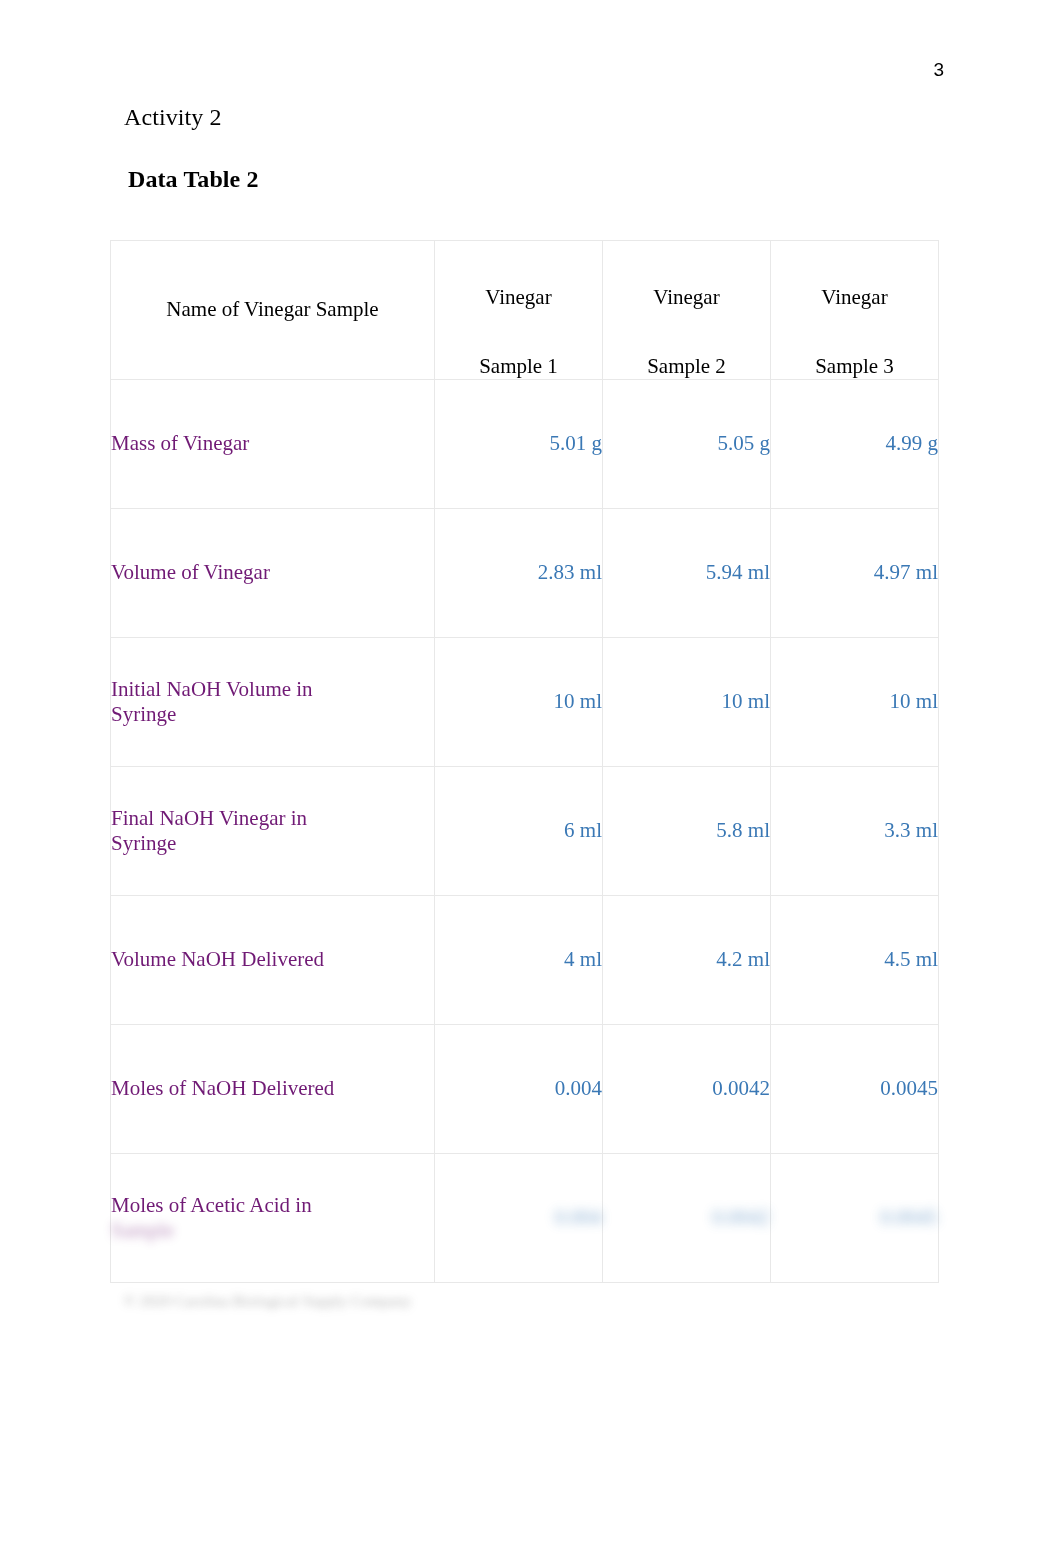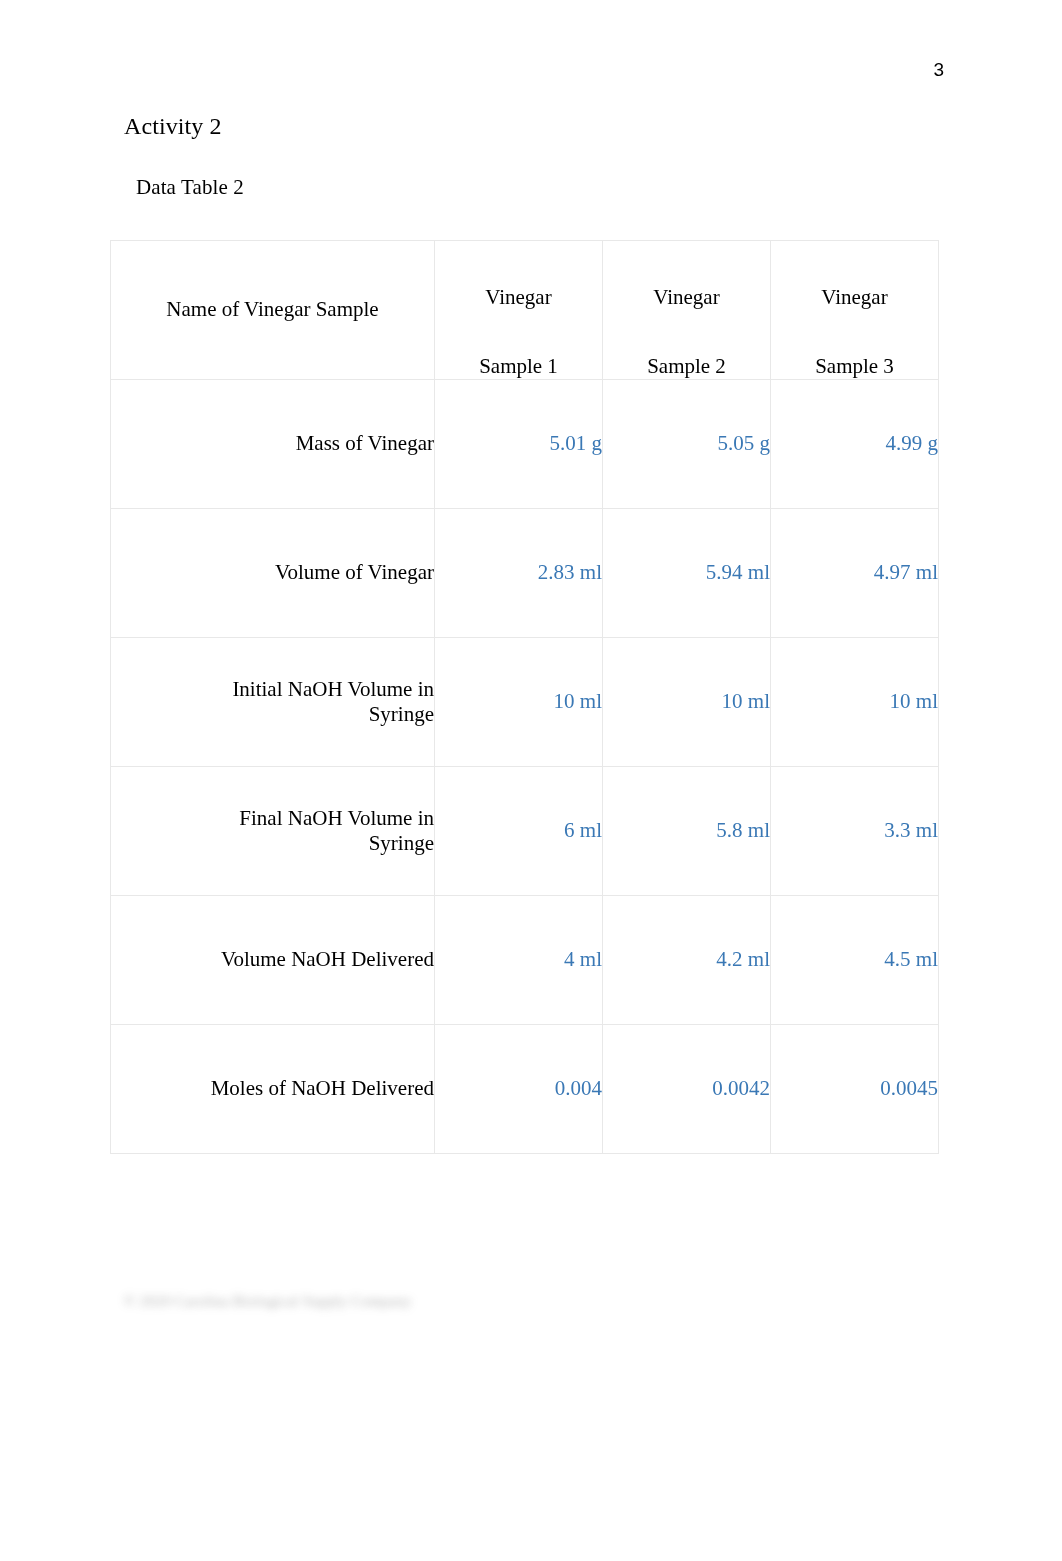--- a/index.html
+++ b/index.html
@@ -31,35 +31,35 @@
     font-family: "Liberation Sans", "DejaVu Sans", sans-serif;
     font-size: 19px;
     color: #000;
     line-height: 1;
   }
 
   
   .heading-block {
     position: absolute;
     left: 124px;
-    top: 113px;
+    top: 104px;
     width: 820px;
   }
   .h-activity {
     font-size: 24px;
     line-height: 1.15;
     margin: 0 0 34px 0;
     font-weight: 400;
     letter-spacing: 0.1px;
   }
   .h-datatable {
-    font-size: 21px;
+    font-size: 24px;
     line-height: 1.15;
-    margin: 12px;
-    font-weight: 400;
+    margin: 4px;
+    font-weight: 700;
     letter-spacing: 0.1px;
   }
 
   
   .table-wrap {
     position: absolute;
     left: 110px;
     top: 240px;
     width: 828px;
   }
@@ -105,24 +105,24 @@
   td.head-sample .ln { display: block; margin-top: 44px; }
 
   
   tr.data-row td {
     height: 128px;
     padding: 0;
   }
   td.row-label {
     padding-left: 27px;
     padding-right: 10px;
-    text-align: right;
+    text-align: left;
     font-size: 21px;
     line-height: 1.25;
-    color: #000000;
+    color: #701a75;
   }
   td.row-value {
     text-align: right;
     color: #3a78b5;
     font-size: 21px;
   }
 
   
   .blurred {
     filter: blur(4.2px);
@@ -211,21 +211,21 @@
             <span class="ln">Initial NaOH Volume in</span><br>
             <span class="ln">Syringe</span>
           </td>
           <td class="row-value">10 ml</td>
           <td class="row-value">10 ml</td>
           <td class="row-value">10 ml</td>
         </tr>
 
         <tr class="data-row">
           <td class="row-label">
-            <span class="ln">Final NaOH Volume in</span><br>
+            <span class="ln">Final NaOH Vinegar in</span><br>
             <span class="ln">Syringe</span>
           </td>
           <td class="row-value">6 ml</td>
           <td class="row-value">5.8 ml</td>
           <td class="row-value">3.3 ml</td>
         </tr>
 
         <tr class="data-row">
           <td class="row-label">Volume NaOH Delivered</td>
           <td class="row-value">4 ml</td>
@@ -233,20 +233,35 @@
           <td class="row-value">4.5 ml</td>
         </tr>
 
         <tr class="data-row">
           <td class="row-label">Moles of NaOH Delivered</td>
           <td class="row-value">0.004</td>
           <td class="row-value">0.0042</td>
           <td class="row-value">0.0045</td>
         </tr>
 
+        <tr class="data-row">
+          <td class="row-label">
+            <span class="ln">Moles of Acetic Acid in</span><br>
+            <span class="blurred-strong">Sample</span>
+          </td>
+          <td class="row-value">
+            <span class="blurred-value">0.004</span>
+          </td>
+          <td class="row-value">
+            <span class="blurred-value">0.0042</span>
+          </td>
+          <td class="row-value">
+            <span class="blurred-value">0.0045</span>
+          </td>
+        </tr>
       </tbody>
     </table>
   </div>
 
   <div class="footer">
     <span class="blurred">© 2020 Carolina Biological Supply Company</span>
   </div>
 
 </div>
 

